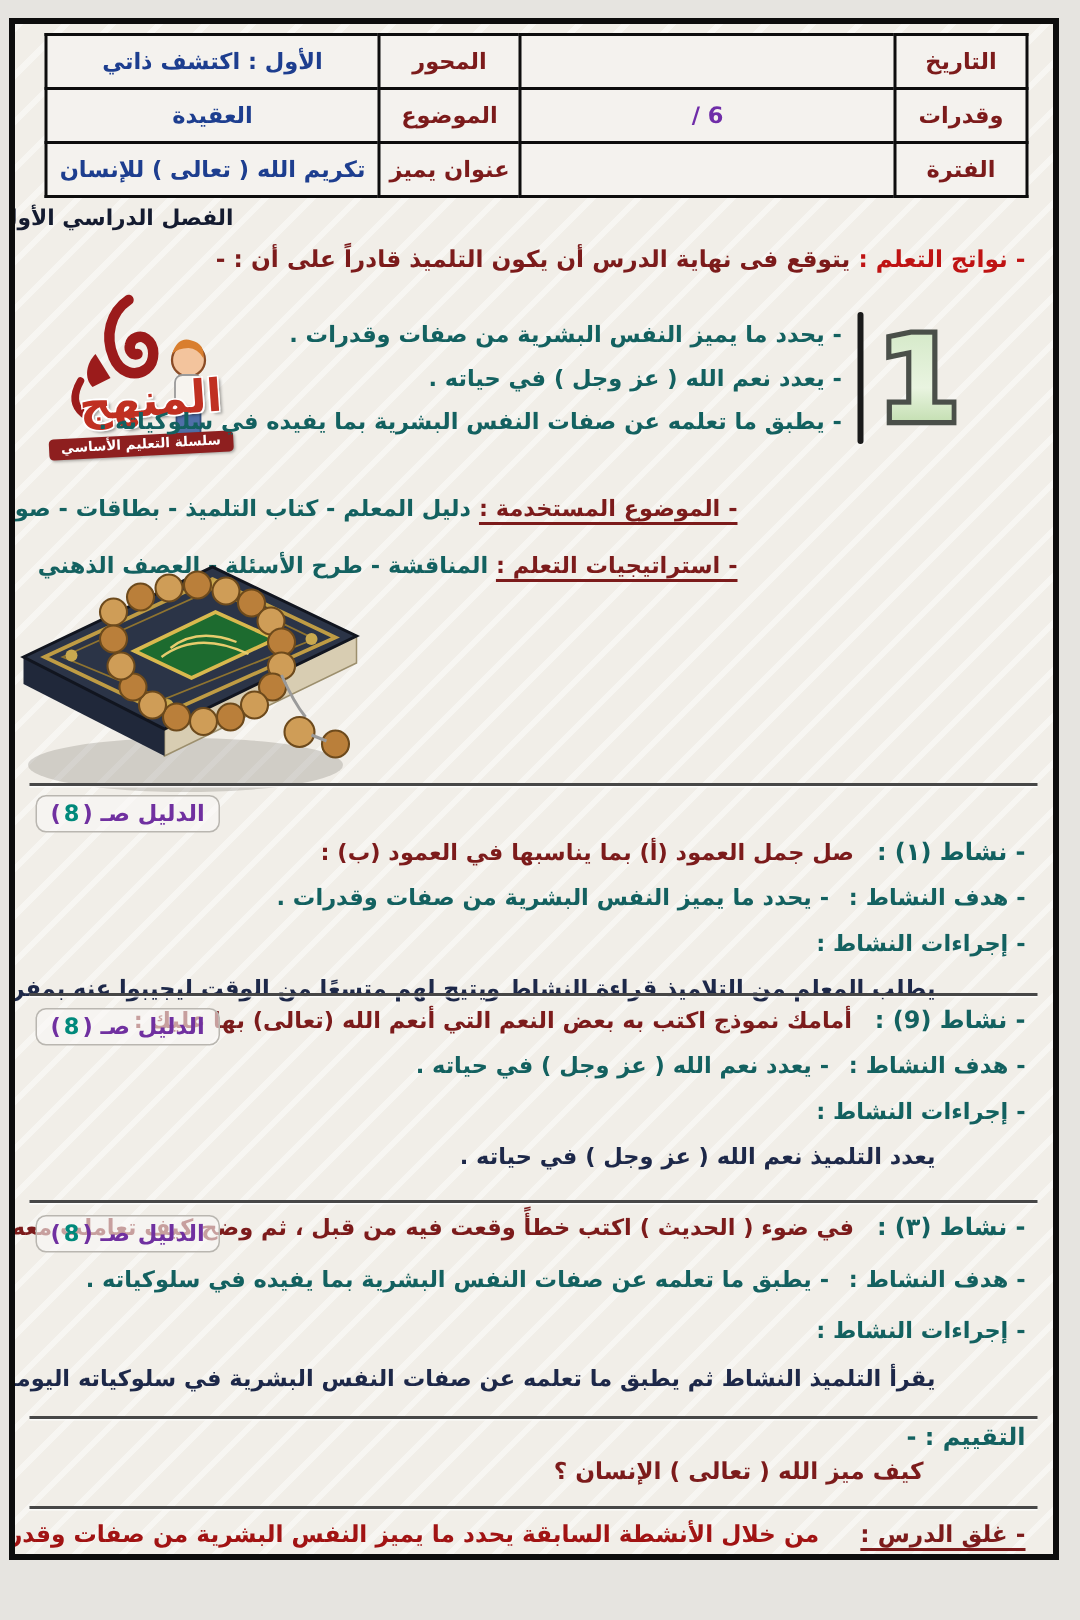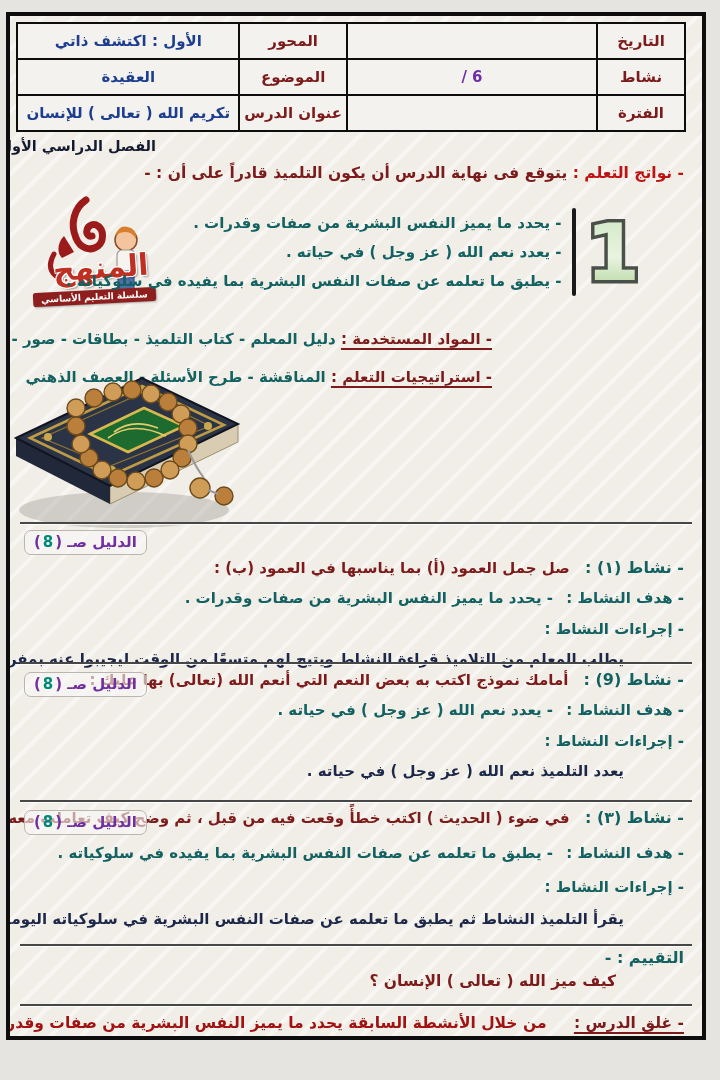--- a/index.html
+++ b/index.html
@@ -103,29 +103,29 @@
         <col style="width:222px">
       </colgroup>
     <tbody>
         <tr>
       <td class="c-lbl">التاريخ</td>
       <td class="c-mid"></td>
       <td class="c-lbl">المحور</td>
       <td class="c-val">الأول : اكتشف ذاتي</td>
     </tr>
     <tr>
-      <td class="c-lbl">نشاط</td>
+      <td class="c-lbl">وقدرات</td>
       <td class="c-mid"><span dir="ltr">/ 6</span></td>
       <td class="c-lbl">الموضوع</td>
       <td class="c-val">العقيدة</td>
     </tr>
     <tr>
       <td class="c-lbl">الفترة</td>
       <td class="c-mid"></td>
-      <td class="c-lbl">عنوان الدرس</td>
+      <td class="c-lbl">عنوان يميز</td>
       <td class="c-val">تكريم الله ( تعالى ) للإنسان</td>
     </tr>
   </tbody>
     </table>
 
   <div class="abs semester">الفصل الدراسي الأول</div>
 
   <div class="abs outcomes-line">
     <span class="red">- نواتج التعلم :</span>
     <span class="maroon">يتوقع فى نهاية الدرس أن يكون التلميذ قادراً على أن : -</span>
@@ -163,21 +163,21 @@
           <stop offset="0" stop-color="#cfe6c2"></stop>
           <stop offset=".55" stop-color="#e9f4e0"></stop>
           <stop offset="1" stop-color="#a8cf8f"></stop>
         </linearGradient>
       </defs>
       <text x="27" y="70" font-size="78" font-weight="bold" text-anchor="middle" fill="url(#g1)" stroke="#4a4f49" stroke-width="7" paint-order="stroke" font-family="DejaVu Sans, sans-serif">1</text>
     </svg>
   </div>
 
   <div class="abs materials">
-    <span class="maroon ul">- المواد المستخدمة :</span>
+    <span class="maroon ul">- الموضوع المستخدمة :</span>
     <span class="teal">دليل المعلم - كتاب التلميذ - بطاقات - صور - السبورة .</span>
   </div>
   <div class="abs strategies">
     <span class="maroon ul">- استراتيجيات التعلم :</span>
     <span class="teal">المناقشة - طرح الأسئلة - العصف الذهني</span>
   </div>
 
   <div class="abs quran">
     <svg viewBox="0 0 248 208">
       <ellipse cx="122" cy="172" rx="105" ry="18" fill="rgba(60,55,45,.18)"></ellipse>

